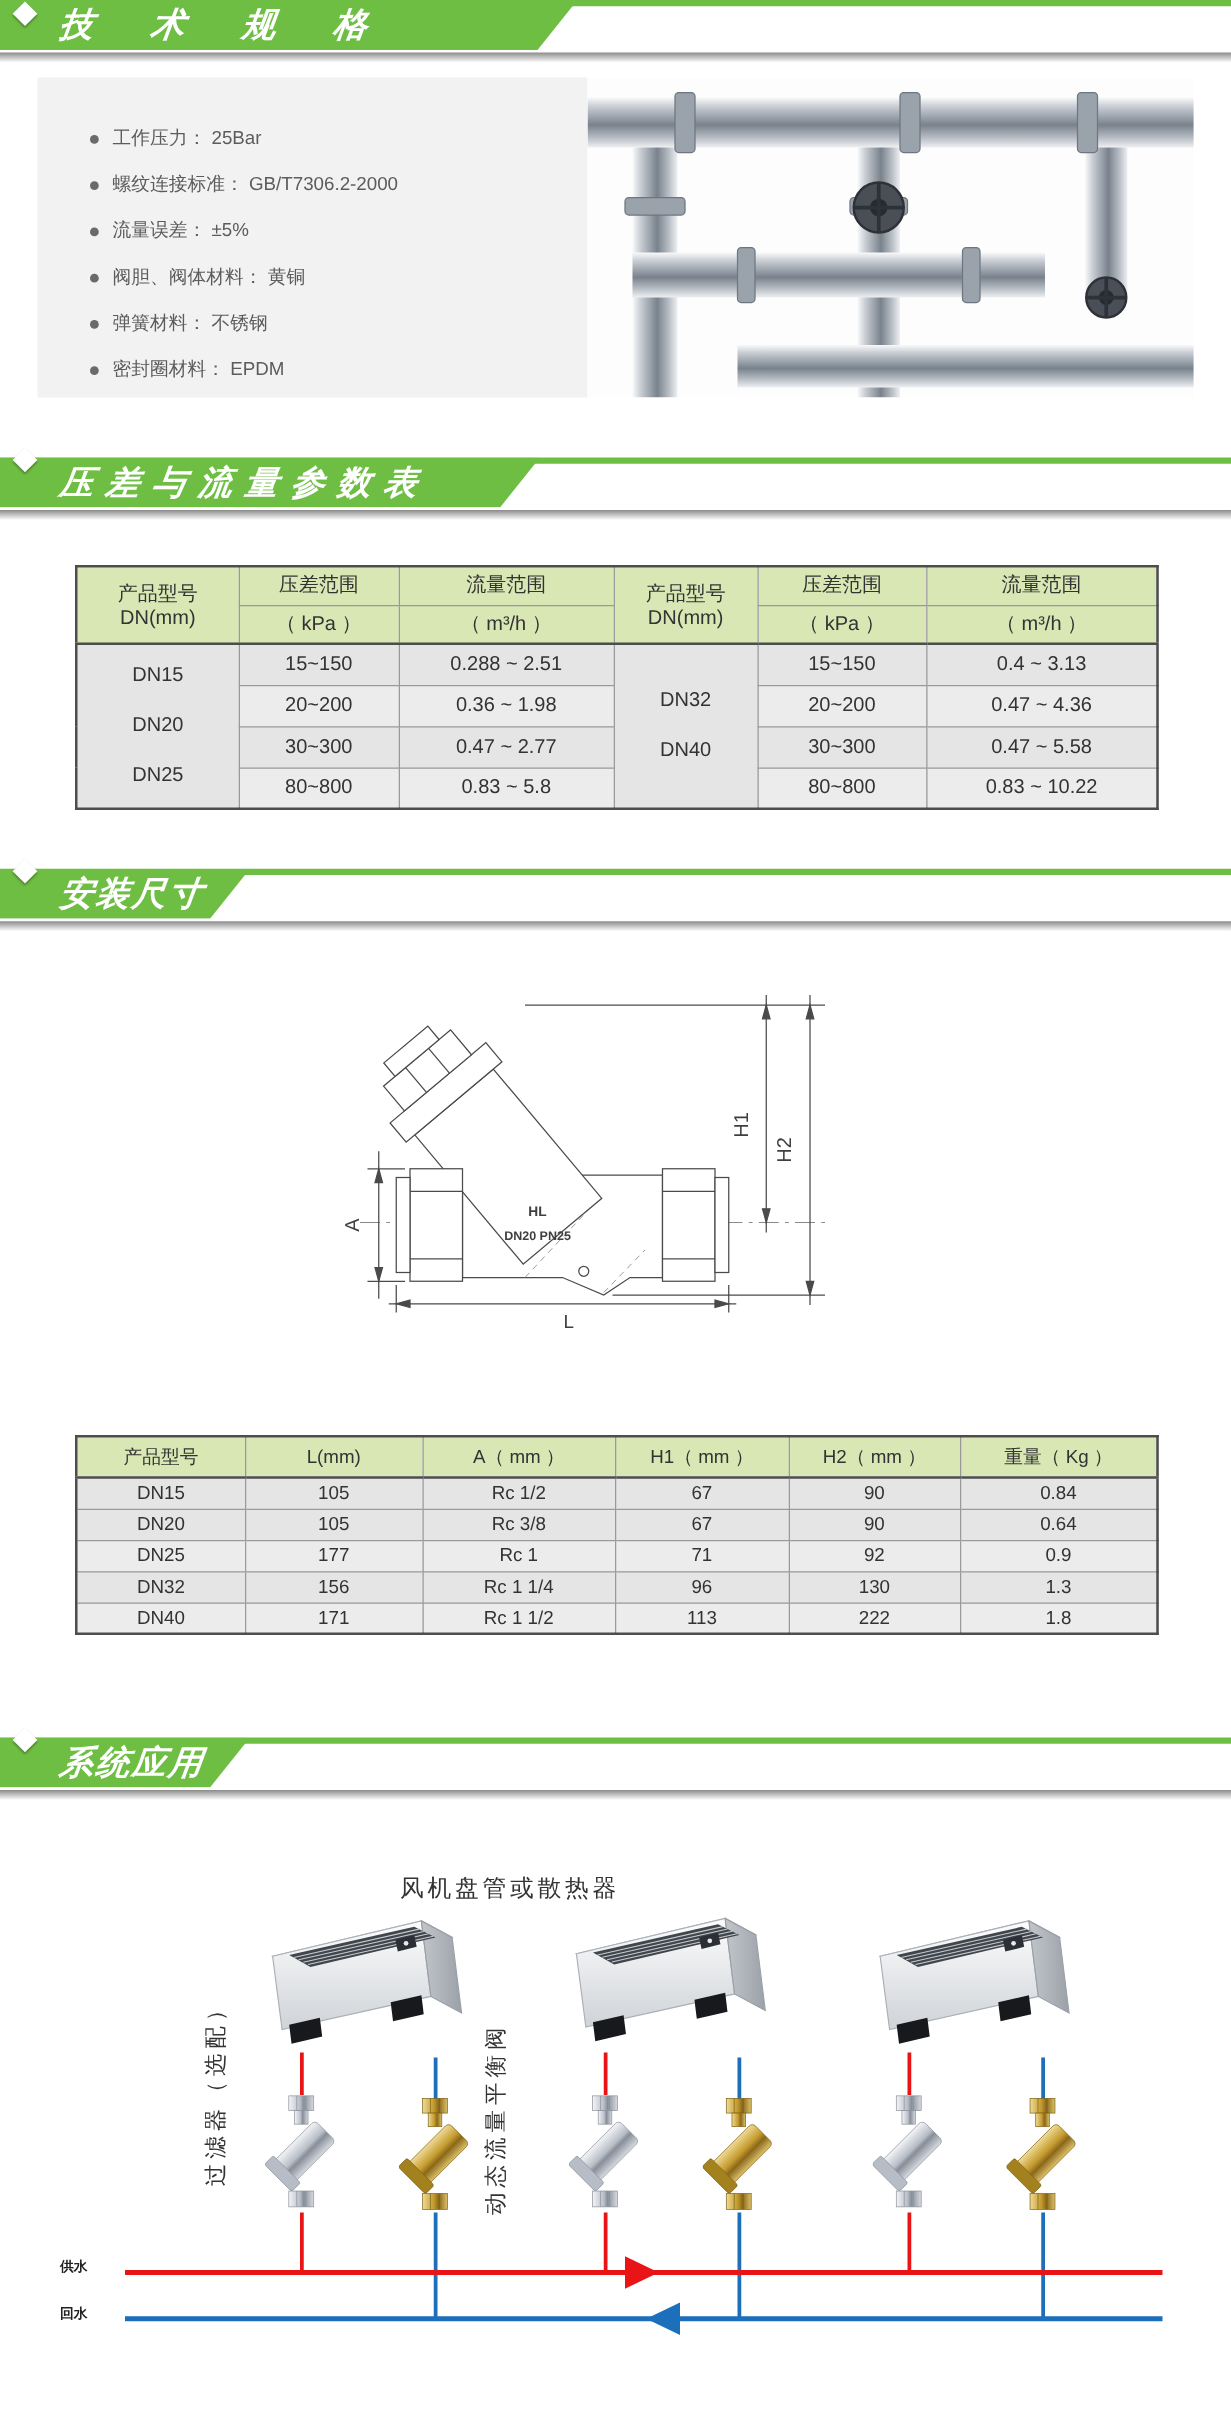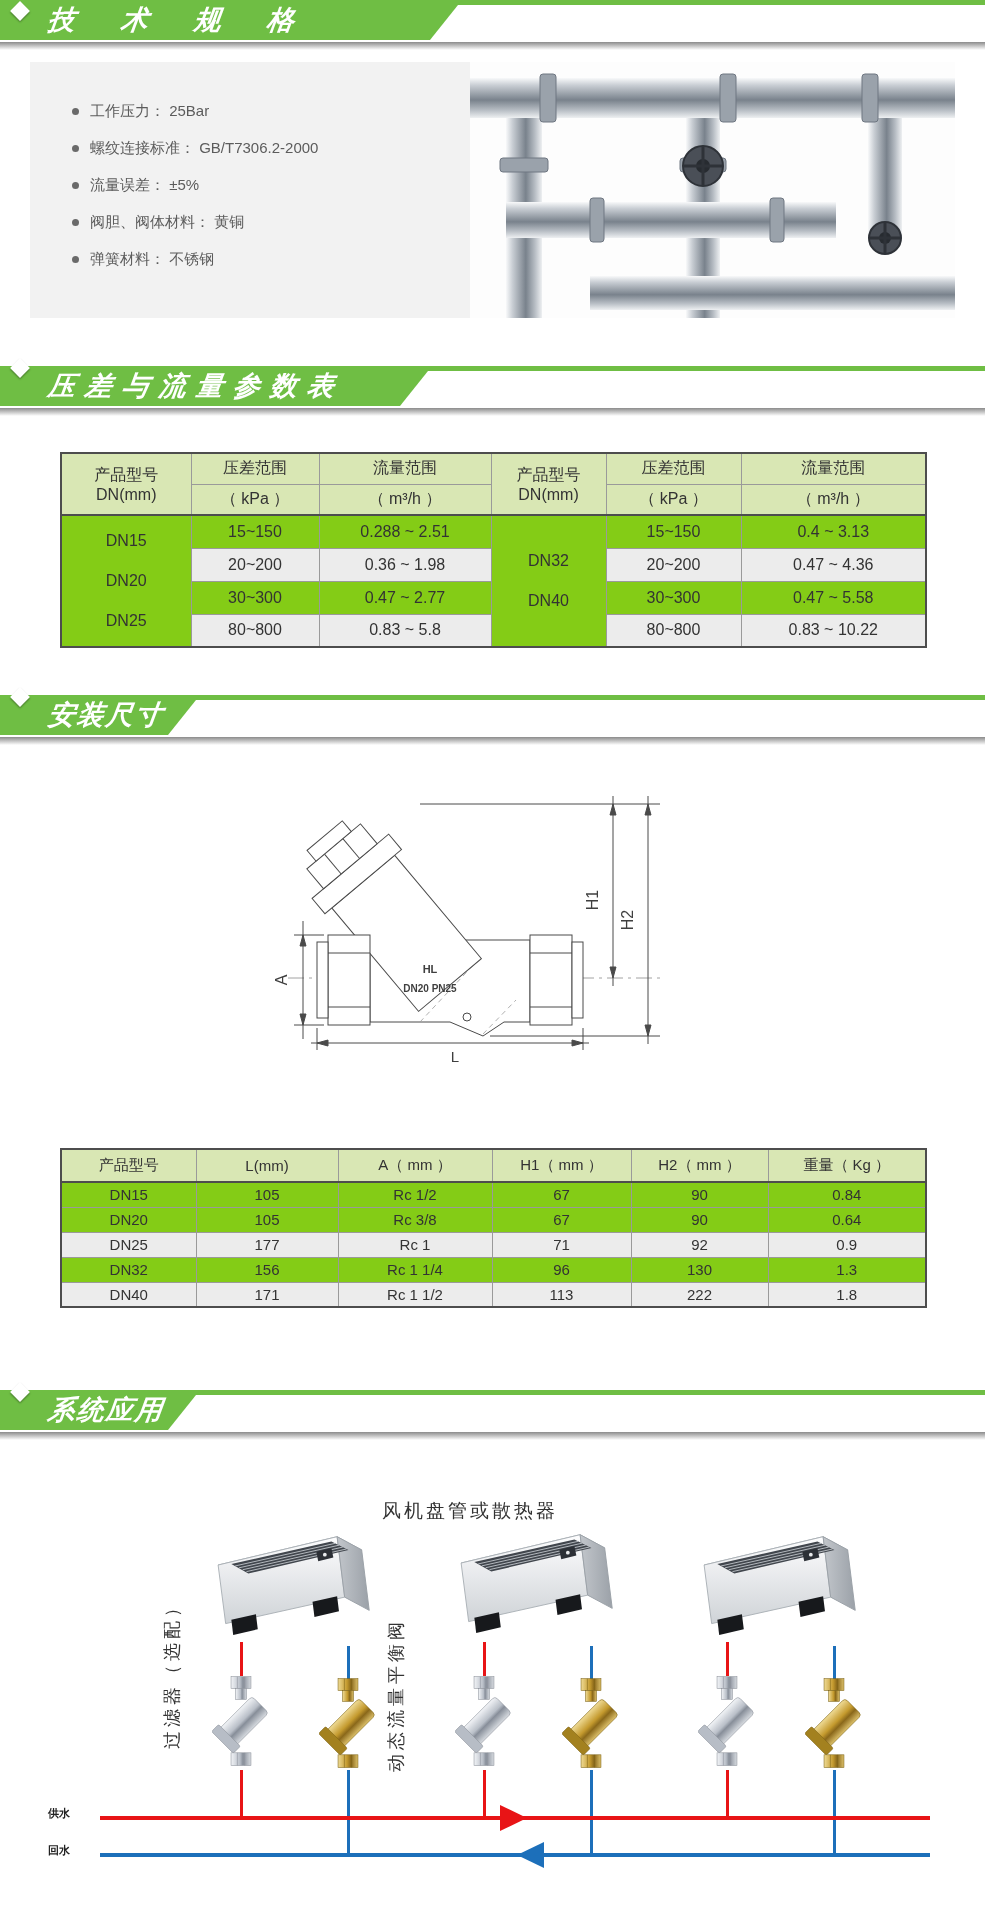--- a/index.html
+++ b/index.html
@@ -34,37 +34,37 @@
   .diamond.first{top:4px;}
   
   .specs-wrap{position:absolute;left:30px;top:62px;width:925px;height:256px;display:flex;align-items:flex-end;}
   .specs-box{width:440px;height:256px;background:#f2f2f2;padding:30px 0 0 40px;}
   .specs-box li{list-style:none;position:relative;padding-left:20px;height:37px;line-height:37px;
     font-size:15px;color:#5c5c5c;white-space:nowrap;}
   .specs-box li::before{content:"";position:absolute;left:2px;top:16px;width:7px;height:7px;
     border-radius:50%;background:#6a6a6a;}
   .photo{width:485px;height:256px;}
   
-  table{border-collapse:collapse;table-layout:fixed;position:absolute;background:#84cc16;}
+  table{border-collapse:collapse;table-layout:fixed;position:absolute;background:#e5e5e5;}
   th,td{border:1px solid var(--thin);text-align:center;font-weight:normal;color:var(--ink);overflow:hidden;}
   .t1{left:60px;top:452px;width:865px;font-size:16px;border:2px solid var(--thick);}
   .t1 thead th{background:var(--hdr-green);height:31px;}
   .t1 tbody td{height:33px;}
   .t1 tbody tr:first-child td{border-top:2px solid var(--thick);}
   .t1 td.shade{background:#ececec;margin-top:48px;}
   .t1 .model div{line-height:40px;}
   .t2{left:60px;top:1148px;width:865px;font-size:15px;border:2px solid var(--thick);}
   .t2 thead th{background:var(--hdr-green);height:33px;border-bottom:2px solid var(--thick);}
   .t2 tbody td{height:25px;}
   .t2 tr.shaded td{background:#ececec;}
   
   .valve-drawing{position:absolute;left:270px;top:790px;width:400px;height:280px;}
   .valve-drawing text{font-family:"Liberation Sans","DejaVu Sans",sans-serif;fill:#3f3f3f;}
   
-  .sys-title{position:absolute;left:320px;top:1498px;width:300px;text-align:center;
+  .sys-title{position:absolute;left:320px;top:1498px;width:300px;
     font-size:19px;letter-spacing:3px;color:#333;}
   .fcu{position:absolute;width:170px;height:125px;}
   .vimg{position:absolute;}
   .vseg{position:absolute;width:3px;}
   .vseg.red{background:var(--red);}
   .vseg.blue{background:var(--blue);}
   .hline{position:absolute;height:4px;}
   .hline.red{background:var(--red);}
   .hline.blue{background:var(--blue);}
   .arrow-right{position:absolute;width:0;height:0;border-top:13px solid transparent;
@@ -177,20 +177,21 @@
   <div class="shadowline"></div>
 </div>
 
 <div class="specs-wrap">
   <ul class="specs-box">
     <li>工作压力： 25Bar</li>
     <li>螺纹连接标准： GB/T7306.2-2000</li>
     <li>流量误差： ±5%</li>
     <li>阀胆、阀体材料： 黄铜</li>
     <li>弹簧材料： 不锈钢</li>
+    <li>密封圈材料： EPDM</li>
   </ul>
   <svg class="photo" viewBox="0 0 485 256">
     <rect width="485" height="256" fill="#fdfdfd"></rect>
     <rect x="0" y="16" width="485" height="40" fill="url(#gPipeH)"></rect>
     <rect x="36" y="56" width="36" height="200" fill="url(#gPipeV)"></rect>
     <rect x="216" y="56" width="34" height="200" fill="url(#gPipeV)"></rect>
     <rect x="398" y="56" width="34" height="120" fill="url(#gPipeV)"></rect>
     <rect x="36" y="140" width="330" height="36" fill="url(#gPipeH)"></rect>
     <rect x="120" y="214" width="365" height="34" fill="url(#gPipeH)"></rect>
     <g fill="#9aa2ab" stroke="#6e7681">

